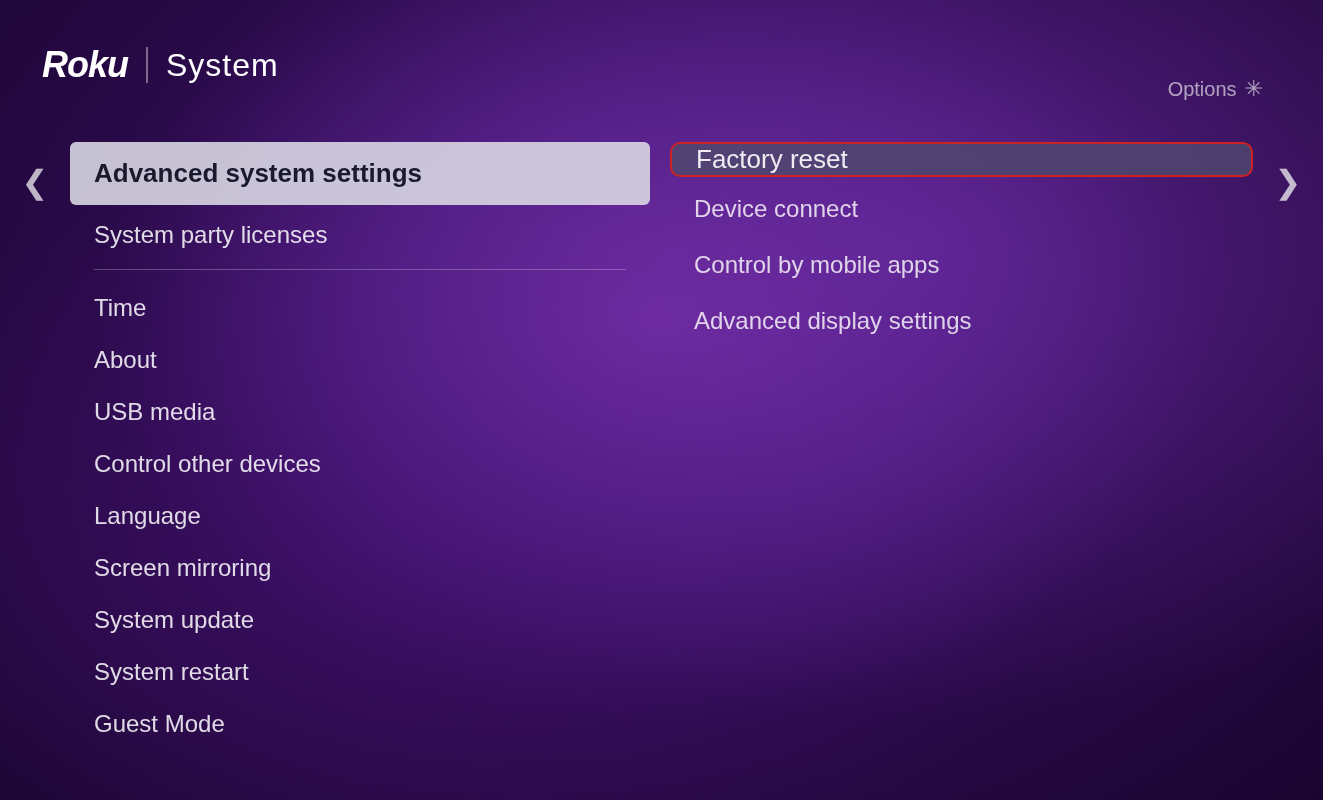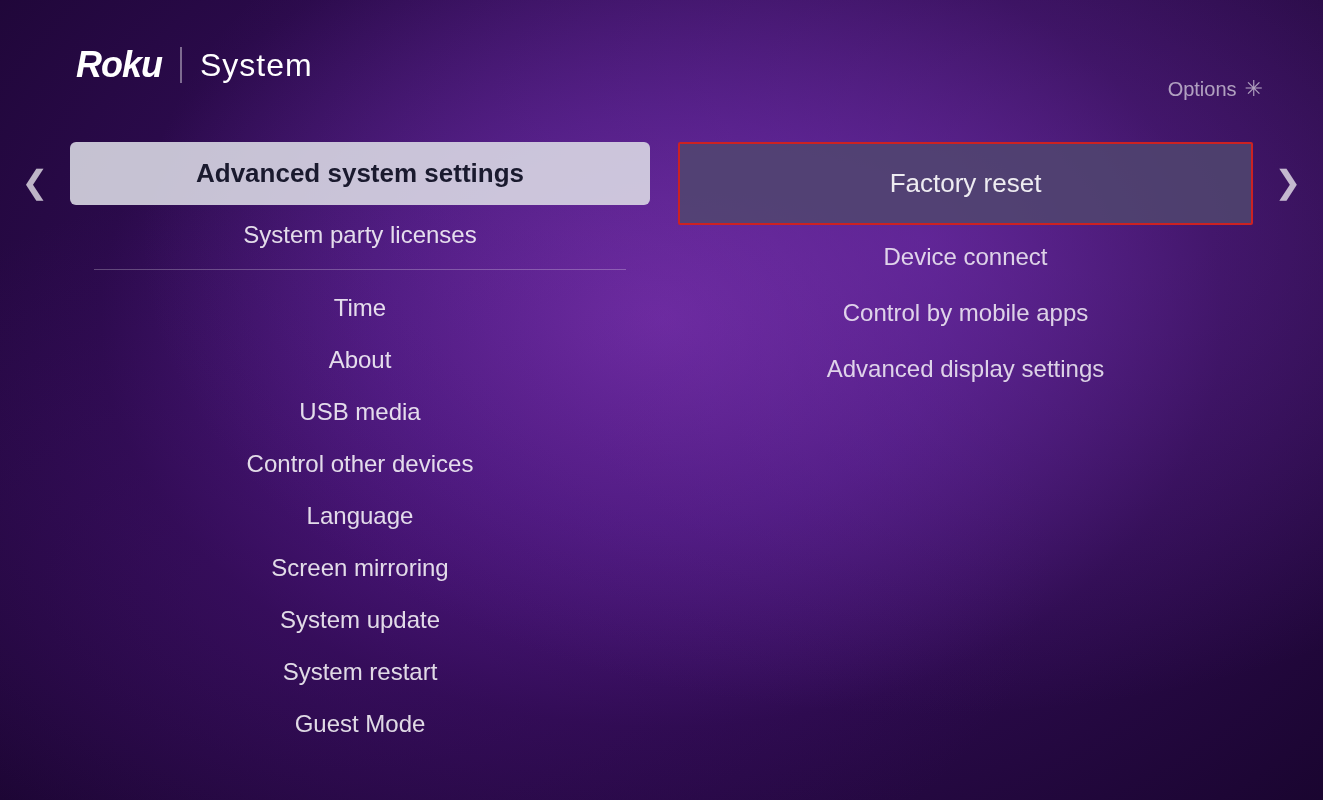--- a/index.html
+++ b/index.html
@@ -37,21 +37,21 @@
       z-index: 1;
       width: 100%;
       height: 100%;
     }
 
     
     .header {
       display: flex;
       align-items: center;
       justify-content: space-between;
-      padding: 28px 60px 20px 76px;
+      padding: 28px 60px 20px 42px;
     }
 
     .header-left {
       display: flex;
       align-items: center;
       gap: 18px;
     }
 
     .roku-logo {
       font-size: 36px;
@@ -116,24 +116,23 @@
     }
 
     .nav-arrow-right {
       margin-right: 10px;
       margin-left: auto;
     }
 
     
     .panels {
       display: flex;
-      gap: 8px;
+      gap: 0;
       flex: 1;
       padding: 0 10px;
-      text-align: center;
     }
 
     
     .left-panel {
       width: 580px;
       flex-shrink: 0;
     }
 
     .menu-item-highlighted {
       background: rgba(220, 220, 230, 0.88);
@@ -167,22 +166,22 @@
 
     
     .right-panel {
       flex: 1;
       padding-left: 20px;
     }
 
     .right-item-selected {
       background: rgba(80, 70, 110, 0.85);
       border: 2.5px solid #cc2222;
-      border-radius: 2px;
-      padding: 24px 24px;
+      border-radius: 10px;
+      padding: 0 24px;
       margin-bottom: 4px;
       cursor: pointer;
     }
 
     .right-item-selected span {
       font-size: 26px;
       color: rgba(255,255,255,0.9);
       font-weight: 400;
     }
 

